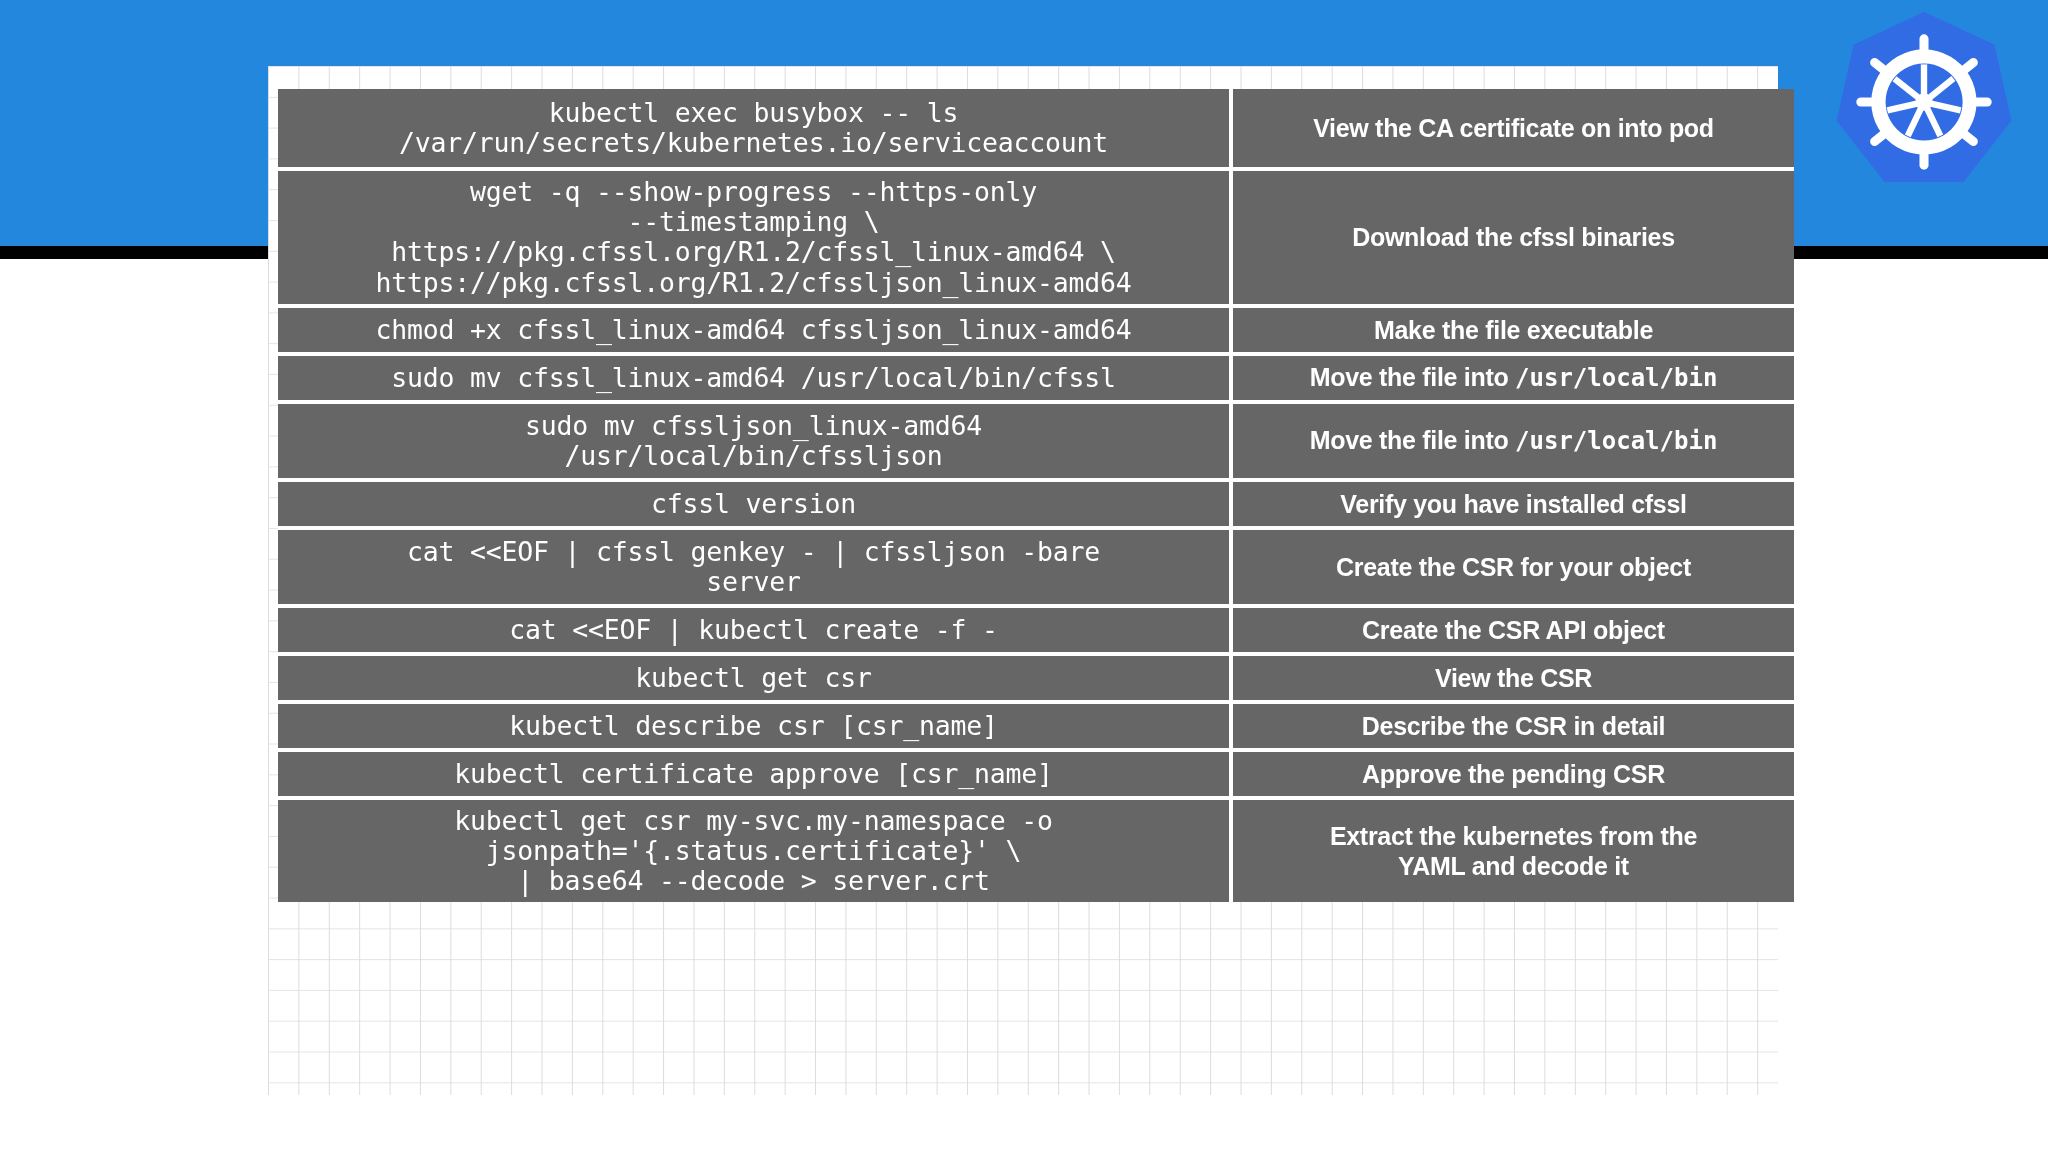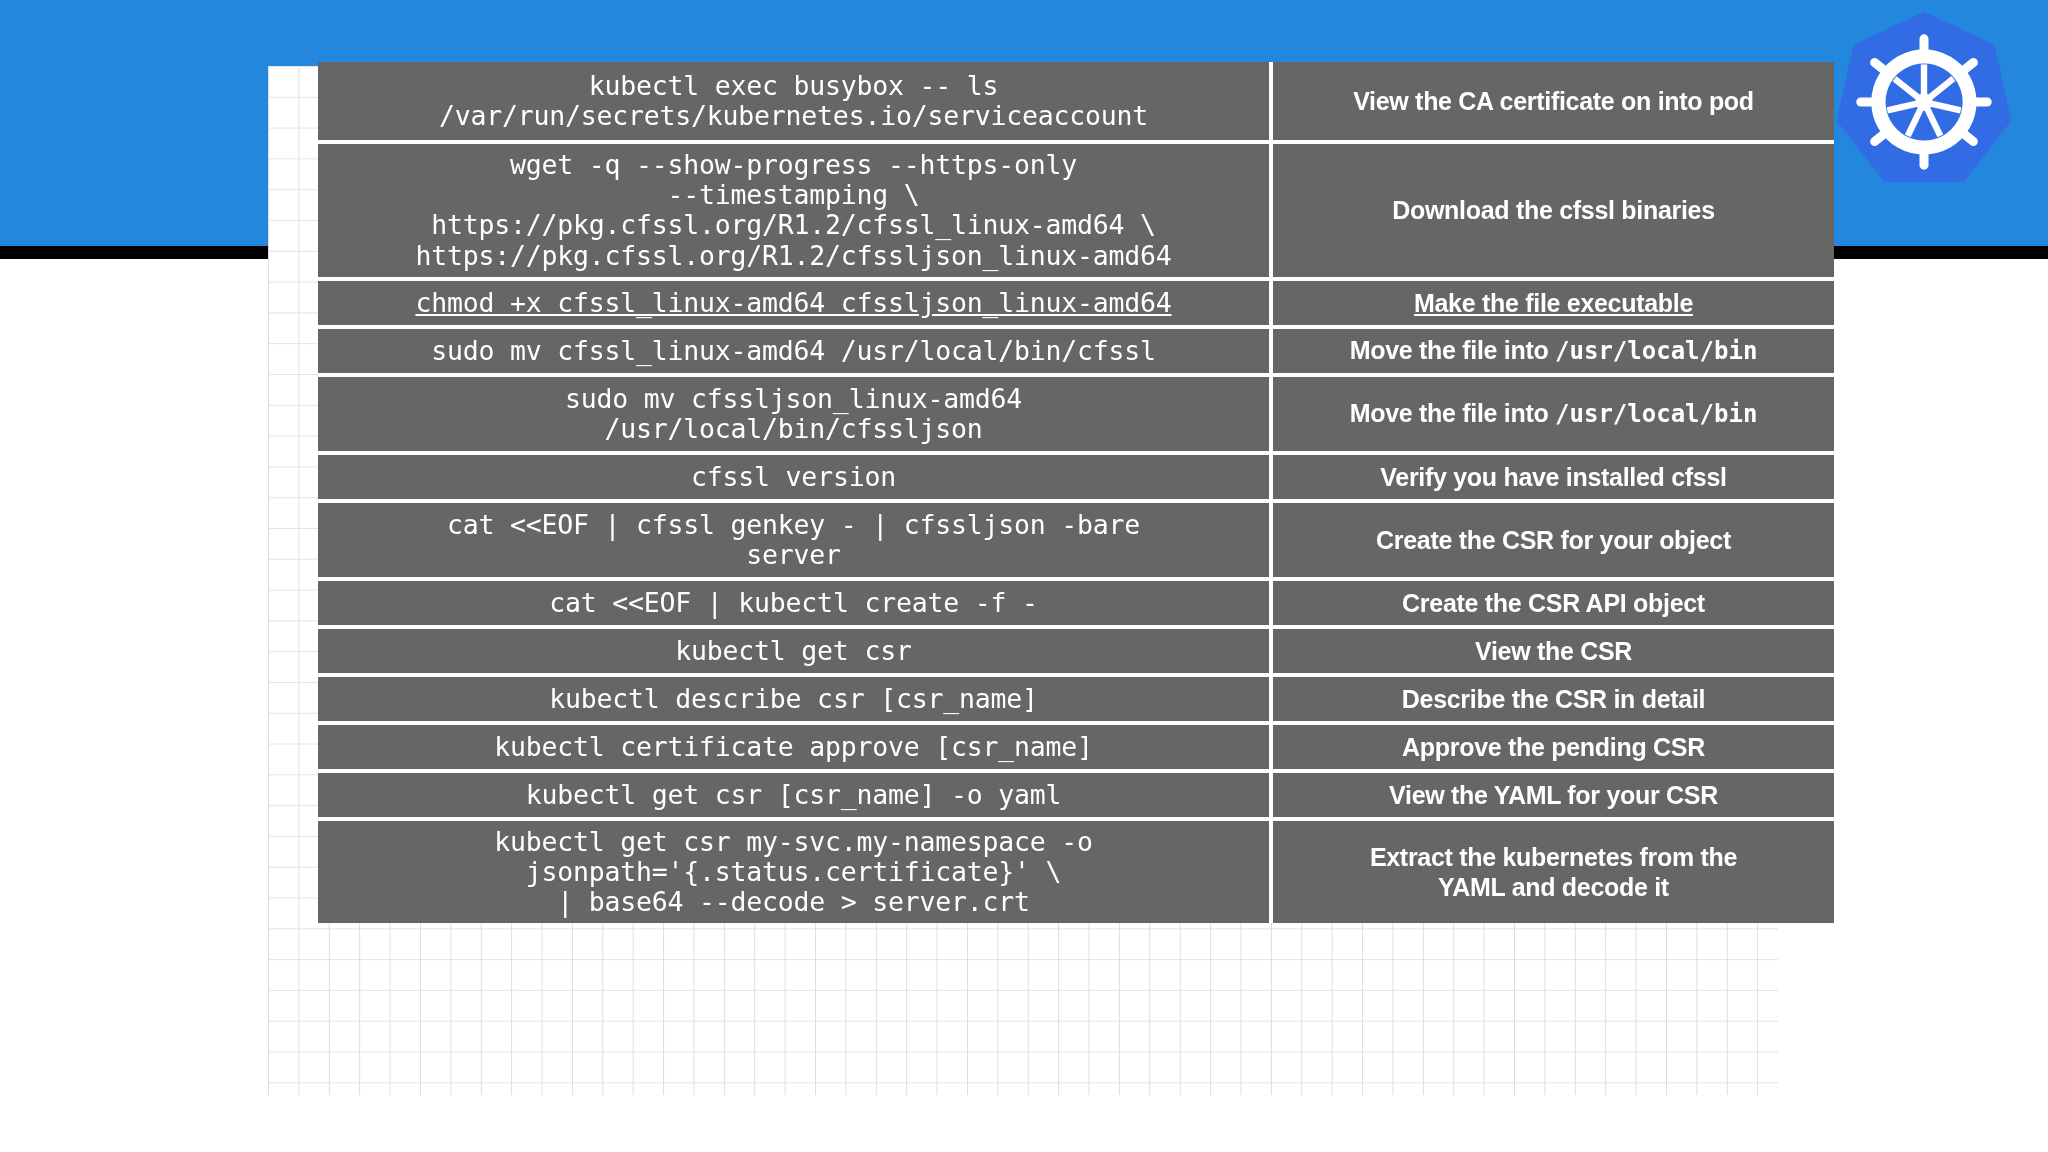--- a/index.html
+++ b/index.html
@@ -51,26 +51,25 @@
     background-image:
       linear-gradient(to right, #dcdcdc 1px, transparent 1px),
       linear-gradient(to bottom, #e4e4e4 1px, transparent 1px);
     background-size: 30.4px 30.8px;
     background-position: 0 0;
   }
 
   
   #command-table {
     position: absolute;
-    left: 278px; top: 62px;
+    left: 278px; top: 89px;
     width: 1484px;
     border-collapse: separate;
     border-spacing: 0;
     table-layout: fixed;
-    margin-left: 40px;
   }
   #command-table tr { }
   #command-table td {
     background: #666666;
     color: #ffffff;
     vertical-align: middle;
     text-align: center;
     border-bottom: 4px solid #ffffff;
     padding: 6px 8px;
   }
@@ -98,21 +97,21 @@
   td.desc .mono {
     font-family: "DejaVu Sans Mono", "Liberation Mono", monospace;
     font-weight: bold;
     font-size: 24px;
     letter-spacing: 0px;
   }
 
   
   tr.r0 td { height: 66px; }
   tr.r1 td { height: 118px; }
-  tr.r2 td { height: 32px; text-decoration: underline; }
+  tr.r2 td { height: 32px; }
   tr.r3 td { height: 32px; }
   tr.r4 td { height: 62px; }
   tr.r5 td { height: 32px; }
   tr.r6 td { height: 62px; }
   tr.r7 td { height: 32px; }
   tr.r8 td { height: 32px; }
   tr.r9 td { height: 32px; }
   tr.r10 td { height: 32px; }
   tr.r11 td { height: 32px; }
   tr.r12 td { height: 90px; }
@@ -198,24 +197,20 @@
       <td class="desc">View the CSR</td>
     </tr>
     <tr class="r9">
       <td class="cmd">kubectl describe csr [csr_name]</td>
       <td class="desc">Describe the CSR in detail</td>
     </tr>
     <tr class="r10">
       <td class="cmd">kubectl certificate approve [csr_name]</td>
       <td class="desc">Approve the pending CSR</td>
     </tr>
-    <tr class="r11">
-      <td class="cmd">kubectl get csr [csr_name] -o yaml</td>
-      <td class="desc">View the YAML for your CSR</td>
-    </tr>
     <tr class="r12">
       <td class="cmd">kubectl get csr my-svc.my-namespace -o
 jsonpath='{.status.certificate}' \
 | base64 --decode &gt; server.crt</td>
       <td class="desc">Extract the kubernetes from the
 YAML and decode it</td>
     </tr>
   </tbody>
 </table>
 

